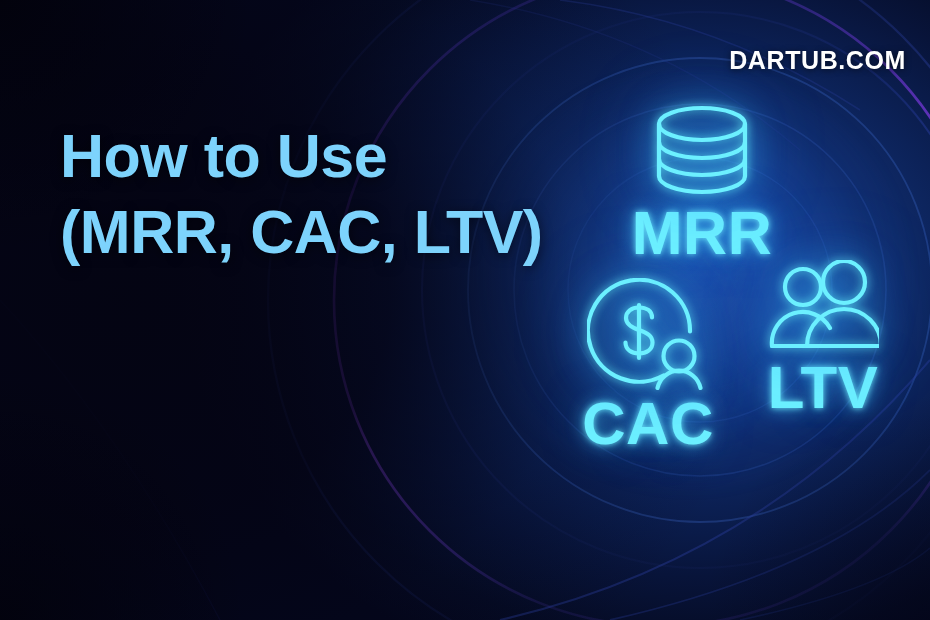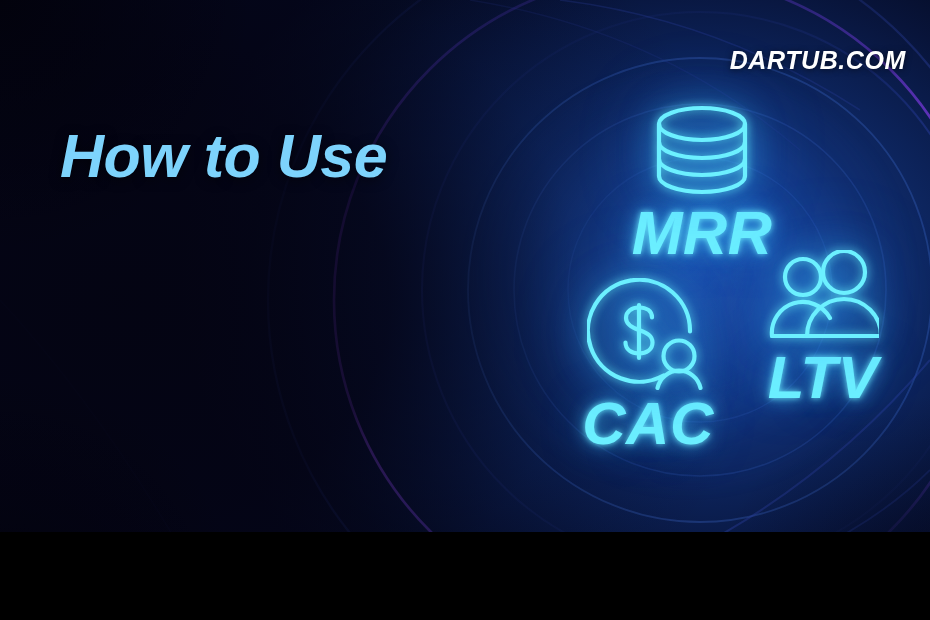--- a/index.html
+++ b/index.html
@@ -4,25 +4,24 @@
 <title>SaaS Metrics Banner</title>
 <style>
   html, body {
     margin: 0;
     padding: 0;
     background: #000;
   }
   #banner {
     position: relative;
     width: 930px;
-    height: 532px;
+    height: 620px;
     overflow: hidden;
     font-family: "Liberation Sans", sans-serif;
     background: #05061c;
-    font-style: italic;
   }
 
   
   .bg-base {
     position: absolute;
     inset: 0;
     background:
       radial-gradient(ellipse 520px 430px at 700px 275px,
         #18408f 0%,
         #123277 28%,
@@ -120,21 +119,21 @@
   }
 
   #metric-mrr { left: 612px; top: 104px; width: 180px; }
   #metric-mrr .metric-icon { margin: 0 auto; }
   #metric-mrr .metric-label { font-size: 61px; line-height: 62px; margin-top: 6px; }
 
   #metric-cac { left: 568px; top: 278px; width: 160px; }
   #metric-cac .metric-icon { margin: 0 auto; }
   #metric-cac .metric-label { font-size: 60px; line-height: 60px; margin-top: 4px; }
 
-  #metric-ltv { left: 758px; top: 250px; width: 130px; }
+  #metric-ltv { left: 758px; top: 260px; width: 130px; }
   #metric-ltv .metric-icon { margin: 0 auto; }
   #metric-ltv .metric-label { font-size: 60px; line-height: 60px; margin-top: 2px; }
 </style>
 </head>
 <body>
 
 <div id="banner">
 
   <div class="bg-base"></div>
   <div class="glow-core"></div>
@@ -182,20 +181,21 @@
     <path d="M 0 300 Q 120 430 220 620" fill="none" stroke="#1f2d80" stroke-opacity="0.18" stroke-width="1.4"></path>
   </svg>
 
   <div class="bg-vignette"></div>
   <div class="bg-corner-dark"></div>
 
   <div class="watermark">DARTUB.COM</div>
 
   <div class="headline">
     <span class="ln">How to Use</span>
+    <span class="ln">(MRR, CAC, LTV)</span>
   </div>
 
   <div class="metric" id="metric-cac">
     <svg class="metric-icon" width="122" height="112" viewBox="0 0 122 112" aria-hidden="true">
       <g fill="none" stroke="#6cf0ff" stroke-width="4.2" stroke-linecap="round" stroke-linejoin="round">
 
         <path d="M 76.5 97.5
                  A 51 51 0 1 1 103 53.5"></path>
 
         <path d="M 52 27 L 52 80"></path>

